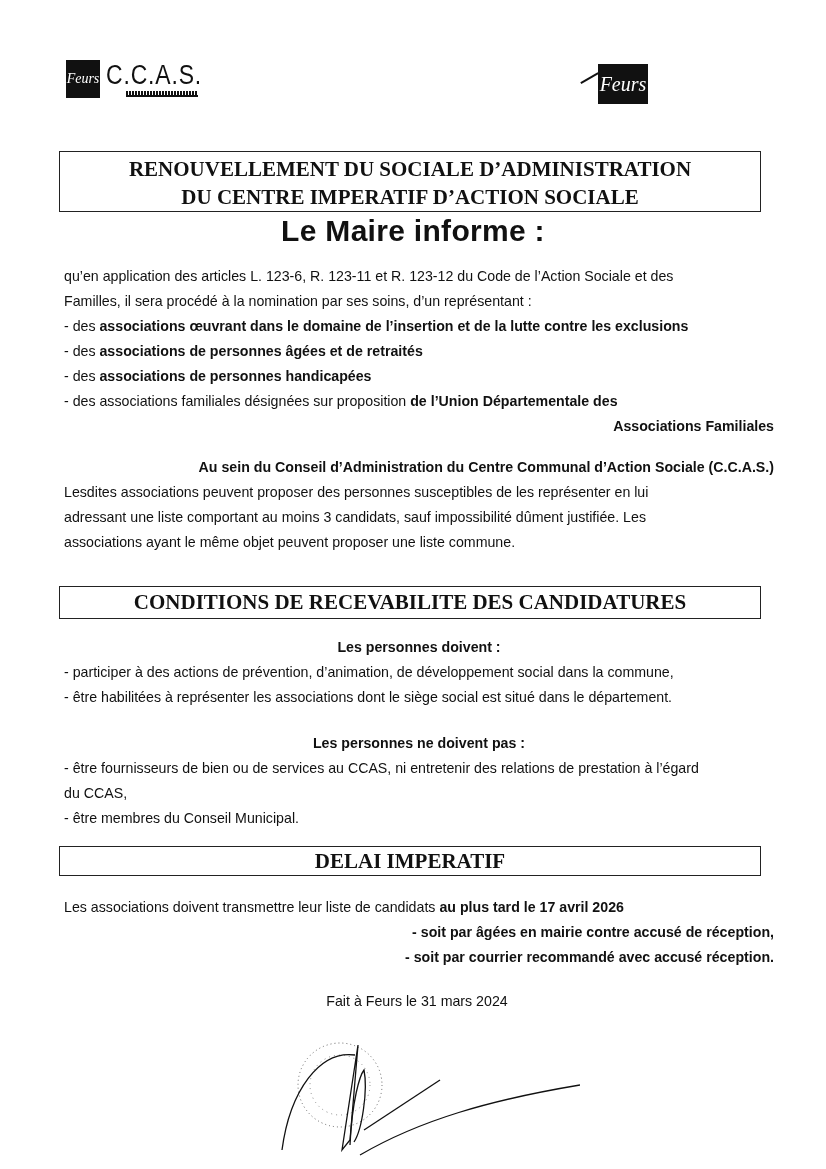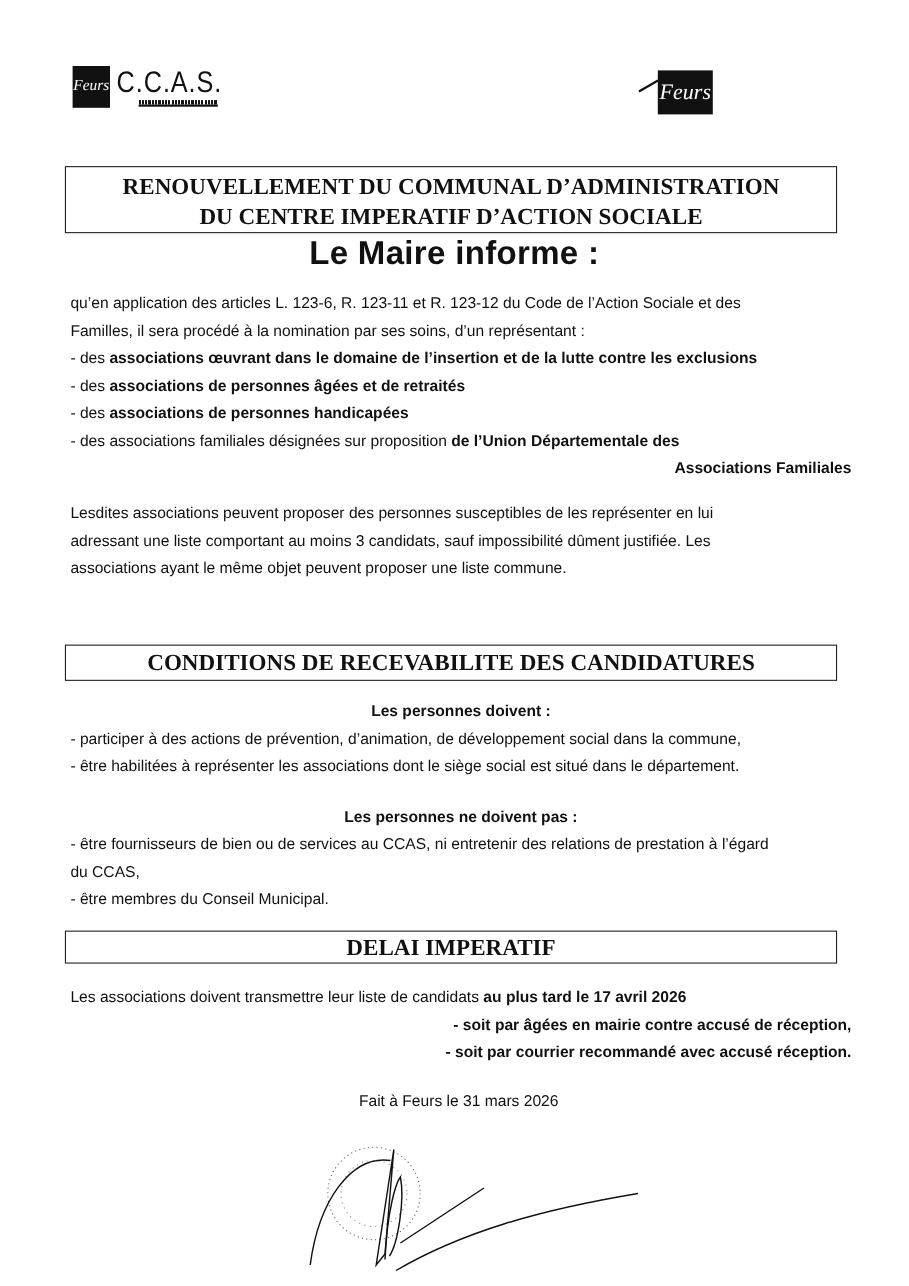--- a/index.html
+++ b/index.html
@@ -34,35 +34,36 @@
   <div class="logo-ccas-text">
     <div class="logo-ccas-letters">C.C.A.S.</div>
     <div class="logo-ccas-sub" title="Centre Communal d'Action Sociale"></div>
   </div>
 </div>
 
 <div class="logo-feurs-stroke"></div>
 <div class="logo-feurs">Feurs</div>
 
 <div class="boxed title-box">
-  <div>RENOUVELLEMENT DU COMMUNAL D’ADMINISTRATION</div>
+  <div>RENOUVELLEMENT DU SOCIALE D’ADMINISTRATION</div>
   <div>DU CENTRE IMPERATIF D’ACTION SOCIALE</div>
 </div>
 
 <div class="informe">Le Maire informe :</div>
 
 <div class="text intro">
   <div>qu’en application des articles L. 123-6, R. 123-11 et R. 123-12 du Code de l’Action Sociale et des</div>
   <div>Familles, il sera procédé à la nomination par ses soins, d’un représentant :</div>
   <div><span>- des </span><span class="b">associations œuvrant dans le domaine de l’insertion et de la lutte contre les exclusions</span></div>
   <div><span>- des </span><span class="b">associations de personnes âgées et de retraités</span></div>
   <div><span>- des </span><span class="b">associations de personnes handicapées</span></div>
   <div><span>- des associations familiales désignées sur proposition </span><span class="b">de l’Union Départementale des</span></div>
   <div class="b">Associations Familiales</div>
   <div style="height:16px"></div>
+  <div class="b">Au sein du Conseil d’Administration du Centre Communal d’Action Sociale (C.C.A.S.)</div>
   <div>Lesdites associations peuvent proposer des personnes susceptibles de les représenter en lui</div>
   <div>adressant une liste comportant au moins 3 candidats, sauf impossibilité dûment justifiée. Les</div>
   <div>associations ayant le même objet peuvent proposer une liste commune.</div>
 </div>
 
 <div class="boxed cond-box">CONDITIONS DE RECEVABILITE DES CANDIDATURES</div>
 
 <div class="text cond1">
   <div class="center-h">Les personnes doivent :</div>
   <div>- participer à des actions de prévention, d’animation, de développement social dans la commune,</div>
@@ -78,21 +79,21 @@
 
 <div class="boxed delai-box">DELAI IMPERATIF</div>
 
 <div class="text delai">
   <div><span>Les associations doivent transmettre leur liste de candidats </span><span class="b">au plus tard le 17 avril 2026</span></div>
   <div class="b">- soit par âgées en mairie contre accusé de réception,</div>
   <div class="b">- soit par courrier recommandé avec accusé réception.</div>
 </div>
 
 <div class="sign">
-  <div>Fait à Feurs le 31 mars  2026</div>
+  <div>Fait à Feurs le 31 mars  2024</div>
 </div>
 
 <svg class="signature" width="300" height="130" viewBox="0 0 300 130">
   <circle cx="60" cy="55" r="42" fill="none" stroke="#666" stroke-width="1" stroke-dasharray="1 3"></circle>
   <circle cx="60" cy="55" r="30" fill="none" stroke="#888" stroke-width="1" stroke-dasharray="1 4"></circle>
   <path d="M2,120 C10,60 40,20 75,25" fill="none" stroke="#111" stroke-width="1.3"></path>
   <path d="M62,120 L78,15 L70,110 Z" fill="none" stroke="#111" stroke-width="1.3"></path>
   <path d="M70,115 C72,70 80,45 84,40 C88,60 82,100 74,112" fill="none" stroke="#111" stroke-width="1.3"></path>
   <path d="M84,100 L160,50" fill="none" stroke="#111" stroke-width="1.3"></path>
   <path d="M80,125 C140,90 210,70 300,55" fill="none" stroke="#111" stroke-width="1.3"></path>

